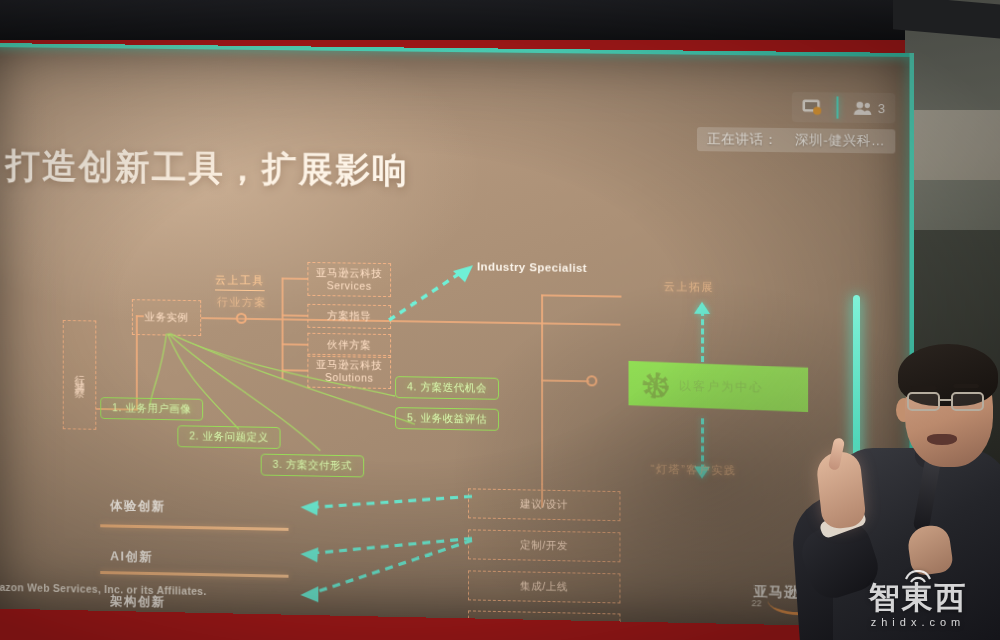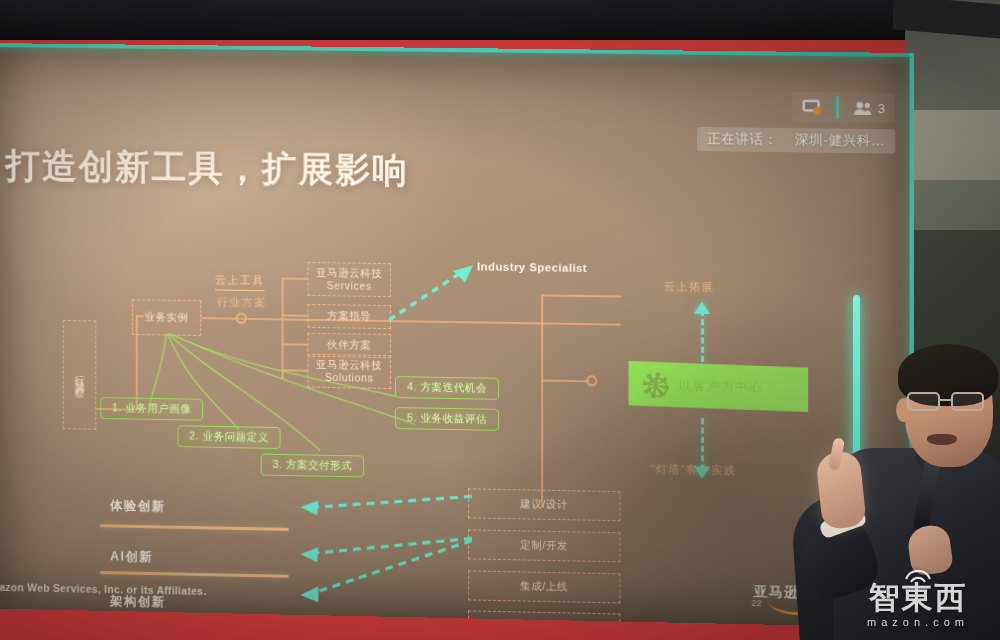--- a/index.html
+++ b/index.html
@@ -7,21 +7,21 @@
     width: 1000px; height: 640px;
     background: #000;
     font-family: "Liberation Sans", "DejaVu Sans", sans-serif;
     overflow: hidden;
   }
 
   
   #photo {
     position: relative;
     width: 1000px; height: 640px;
-    background: #ef4444;
+    background: #b91c1c;
     overflow: hidden;
   }
   .room-ceiling {
     position: absolute; left: 0; top: 0; width: 1000px; height: 40px;
     background: linear-gradient(180deg,#24252a 0%, #121316 100%);
   }
   .room-wall-right {
     position: absolute; left: 905px; top: 0; width: 95px; height: 640px;
     background: linear-gradient(170deg,#70736a 0%,#8b8d80 25%,#56584e 60%,#2a2b26 100%);
   }
@@ -506,16 +506,16 @@
   </div>
 
   <div class="watermark">
     <div class="wm-wifi">
       <svg width="30" height="14" viewBox="0 0 30 14">
         <path d="M3 9 A13 13 0 0 1 27 9" stroke="#ffffff" stroke-width="2.2" fill="none" opacity=".85"></path>
         <path d="M8 12 A8 8 0 0 1 22 12" stroke="#ffffff" stroke-width="2.2" fill="none" opacity=".85"></path>
       </svg>
     </div>
     <div class="wm-main">智東西</div>
-    <div class="wm-sub">mazon.com</div>
+    <div class="wm-sub">zhidx.com</div>
   </div>
 
 </div>
 
 </body></html>

